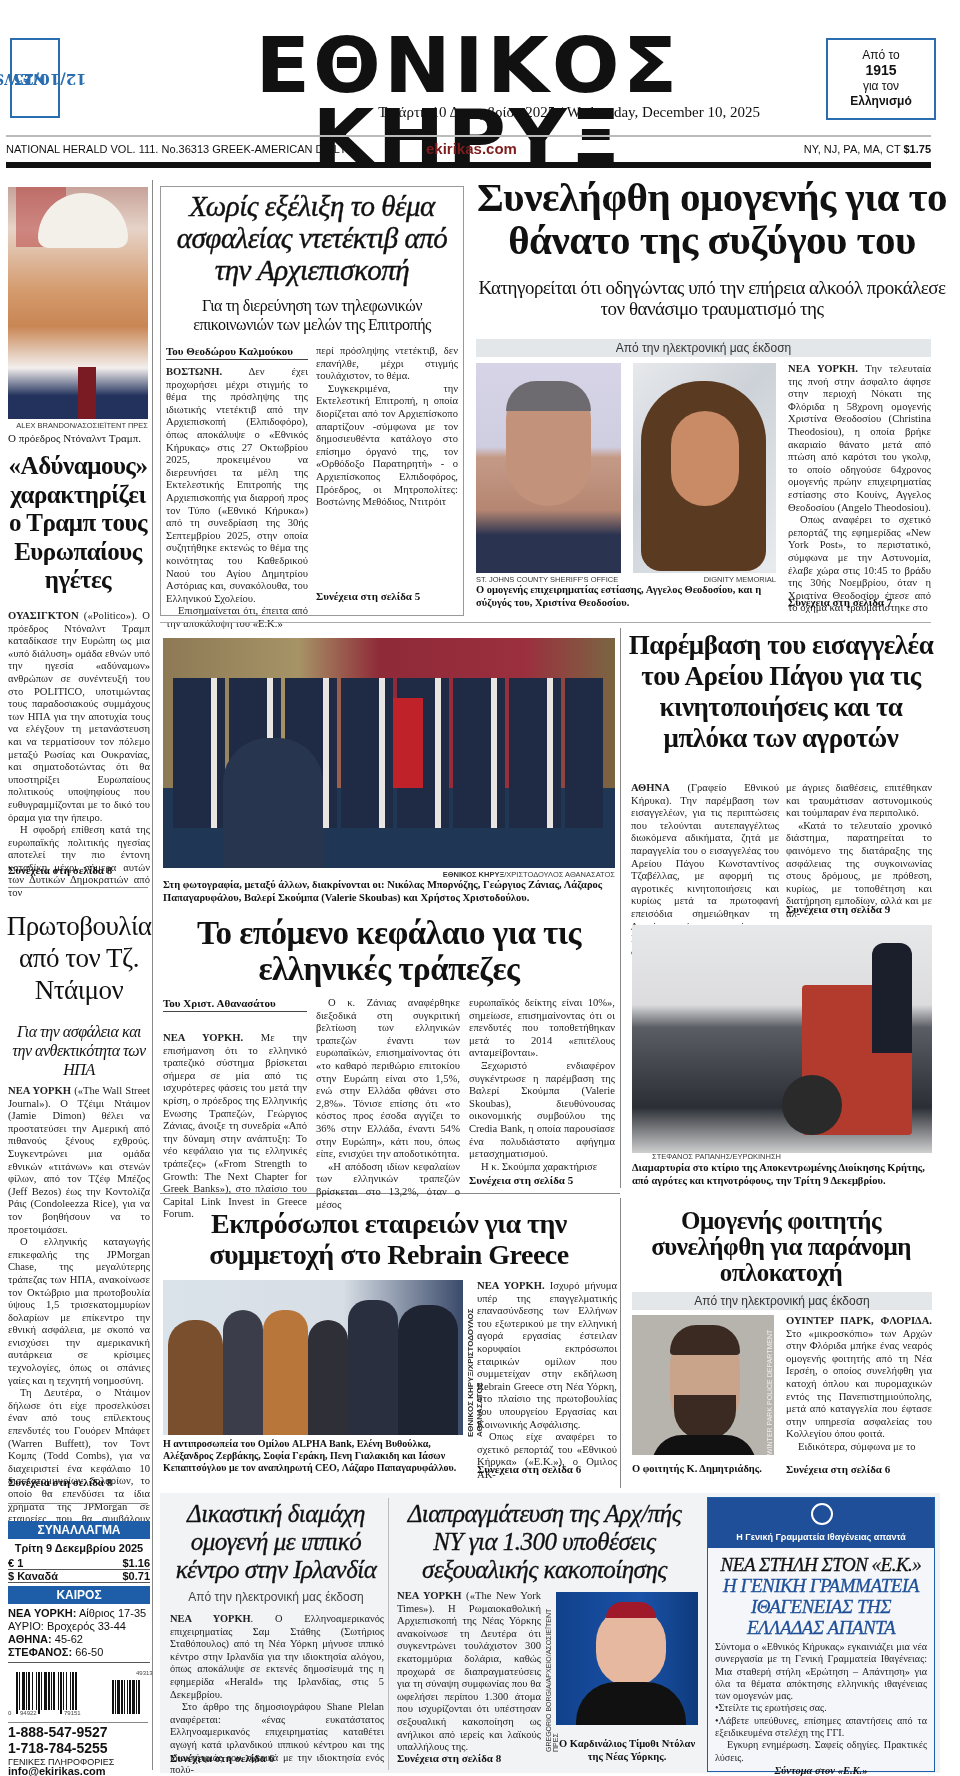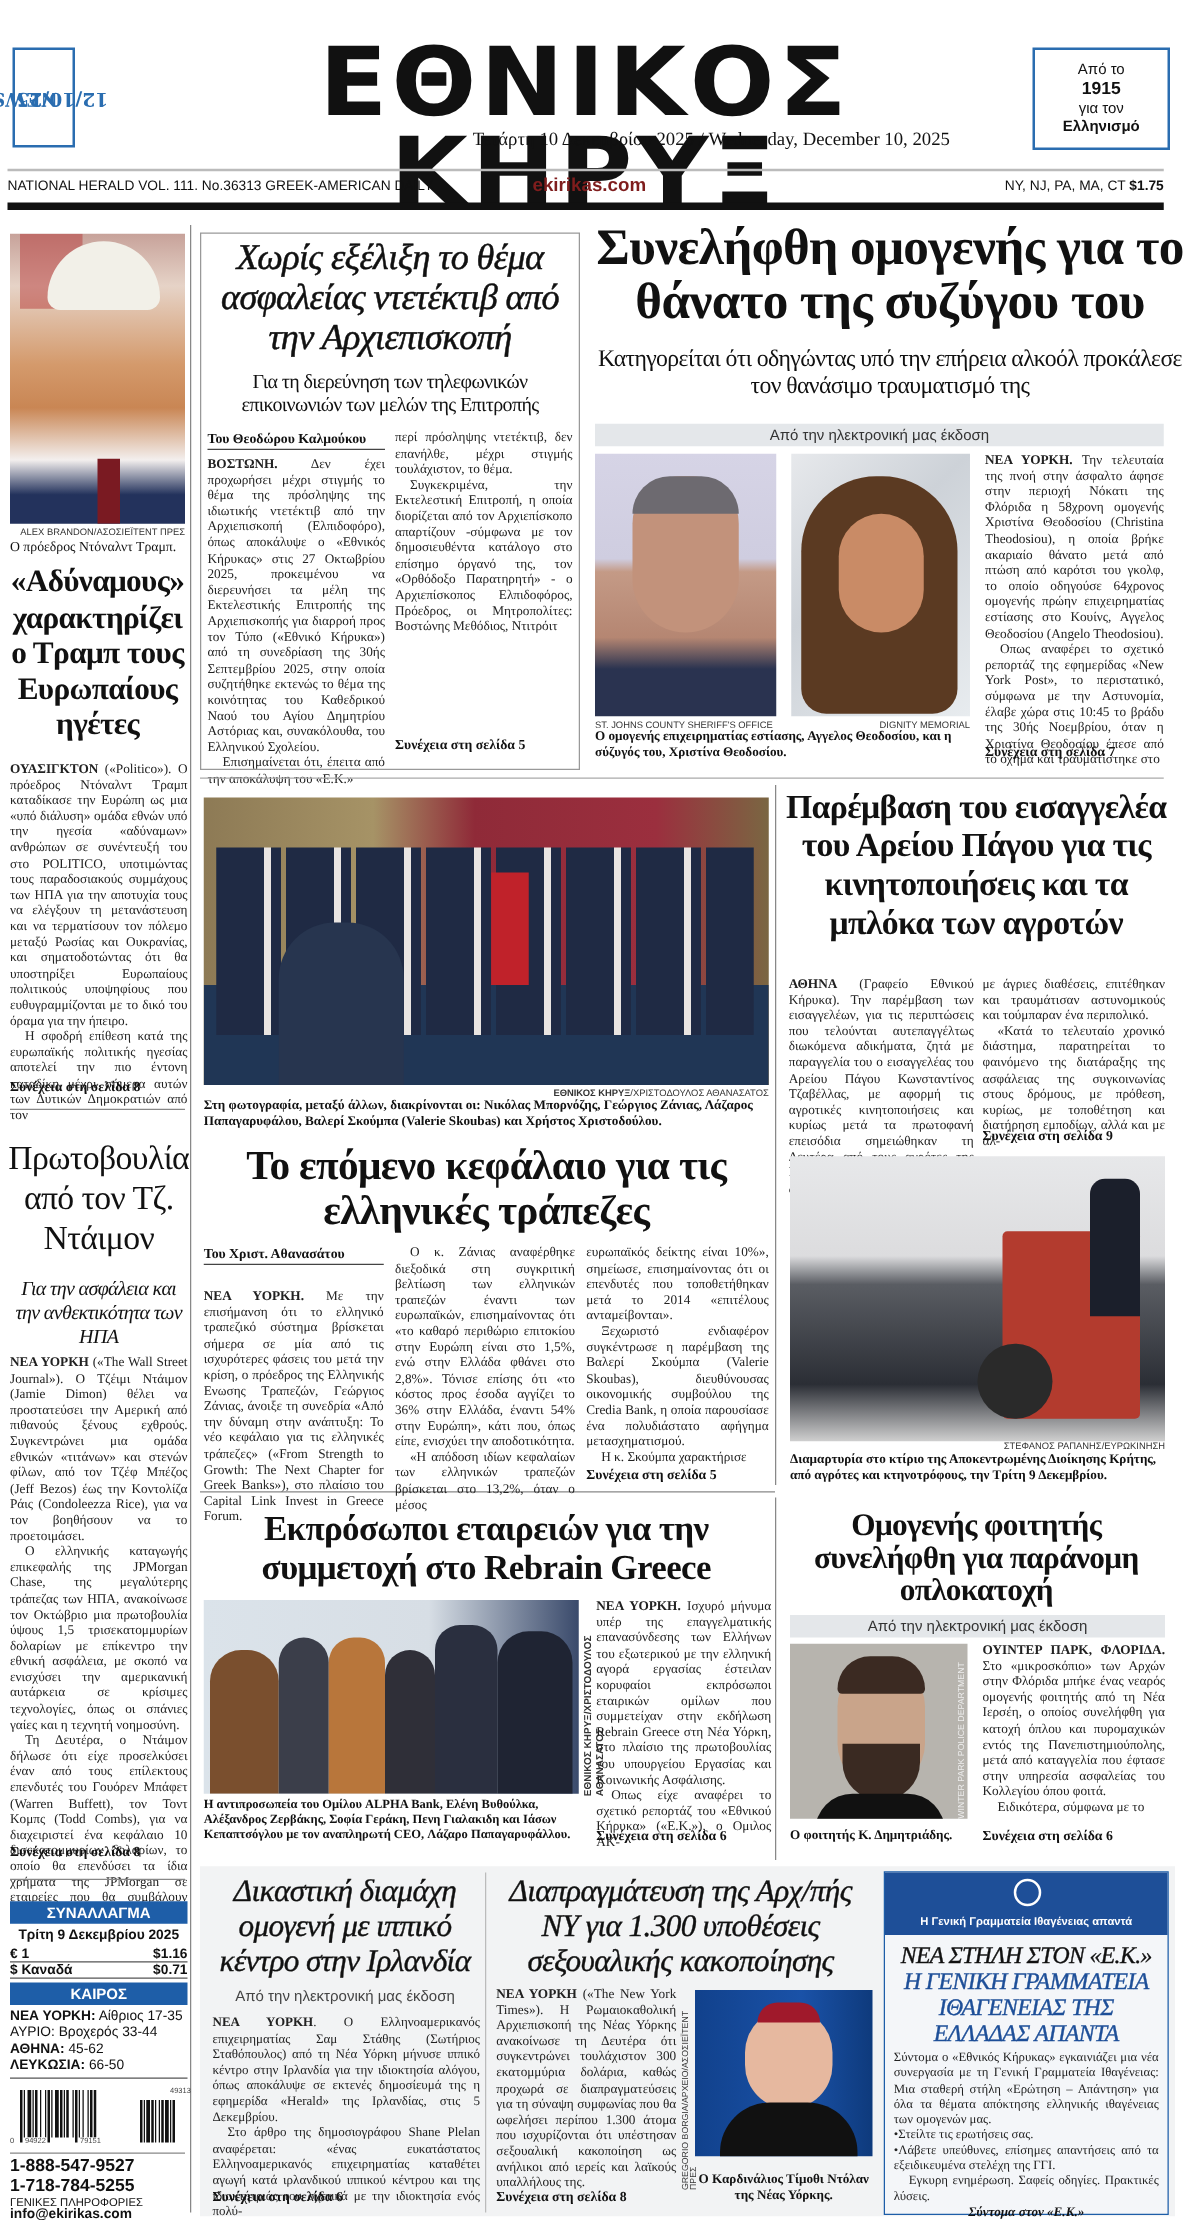--- a/index.html
+++ b/index.html
@@ -100,21 +100,21 @@
       <div class="sb-row">
         <span>$ Καναδά</span>
         <span>$0.71</span>
       </div>
     </div>
   <div class="blue-head" style="margin-top:3px">ΚΑΙΡΟΣ</div>
   <div id="weather-rows" class="weather" style="margin-top:3px;border-bottom:1px solid #555;padding-bottom:3px">
       <div><b>ΝΕΑ ΥΟΡΚΗ:</b><span> Αίθριος 17-35</span></div>
       <div><span>ΑΥΡΙΟ: Βροχερός 33-44</span></div>
       <div><b>ΑΘΗΝΑ:</b><span> 45-62</span></div>
-      <div><b>ΛΕΥΚΩΣΙΑ:</b><span> 66-50</span></div>
+      <div><b>ΣΤΕΦΑΝΟΣ:</b><span> 66-50</span></div>
     </div>
 </div>
 <svg class="abs" style="left:8px;top:1670px" width="142" height="50" id="barcode">
     <rect x="8" y="2" width="2" height="42" fill="#111"></rect>
     <rect x="11" y="2" width="1" height="38" fill="#111"></rect>
     <rect x="14" y="2" width="3" height="38" fill="#111"></rect>
     <rect x="18" y="2" width="1" height="38" fill="#111"></rect>
     <rect x="20" y="2" width="2" height="38" fill="#111"></rect>
     <rect x="24" y="2" width="1" height="38" fill="#111"></rect>
     <rect x="28" y="2" width="1" height="38" fill="#111"></rect>
@@ -227,21 +227,21 @@
 <div class="abs body" style="left:786px;top:782px;width:146px">
   <p class="first">με άγριες διαθέσεις, επιτέθηκαν και τραυμάτισαν αστυνομικούς και τούμπαραν ένα περιπολικό.</p>
   <p>«Κατά το τελευταίο χρονικό διάστημα, παρατηρείται το φαινόμενο της διατάραξης της ασφάλειας της συγκοινωνίας στους δρόμους, με πρόθεση, κυρίως, με τοποθέτηση και διατήρηση εμποδίων, αλλά και με άλ-</p>
 </div>
 <div class="abs cont" style="left:786px;top:903px">Συνέχεια στη σελίδα 9</div>
 <div class="photo" style="left:632px;top:925px;width:300px;height:228px;background:linear-gradient(180deg,#e7e8ea 0%,#dcdcde 35%,#5a5d63 45%,#2b2e35 80%,#cfcfcf 100%)">
   <div style="position:absolute;left:170px;top:60px;width:110px;height:150px;background:#b33b2e;border-radius:4px"></div>
   <div style="position:absolute;left:150px;top:150px;width:60px;height:60px;background:#2a2a2a;border-radius:30px"></div>
   <div style="position:absolute;left:240px;top:18px;width:40px;height:110px;background:#1b1f2b;border-radius:12px 12px 0 0"></div>
 </div>
-<div class="abs credit" style="left:632px;top:1152px;width:300px;text-align:right">ΣΤΕΦΑΝΟΣ ΡΑΠΑΝΗΣ/ΕΥΡΩΚΙΝΗΣΗ</div>
+<div class="abs credit" style="left:652px;top:1152px;width:300px;">ΣΤΕΦΑΝΟΣ ΡΑΠΑΝΗΣ/ΕΥΡΩΚΙΝΗΣΗ</div>
 <div class="abs cap" style="left:632px;top:1162px;width:300px">Διαμαρτυρία στο κτίριο της Αποκεντρωμένης Διοίκησης Κρήτης, από αγρότες και κτηνοτρόφους, την Τρίτη 9 Δεκεμβρίου.</div>
 
 <div class="abs hl" style="left:163px;top:1208px;width:452px;font-size:28px;line-height:31px">Εκπρόσωποι εταιρειών για την συμμετοχή στο Rebrain Greece</div>
 <div class="photo" style="left:163px;top:1280px;width:300px;height:155px;background:linear-gradient(90deg,#dbe3ea 0%,#d7dee5 60%,#3a4a6b 100%)">
   <div style="position:absolute;left:5px;top:40px;width:55px;height:115px;background:#7a4f2e;border-radius:25px 25px 0 0"></div>
   <div style="position:absolute;left:60px;top:30px;width:40px;height:125px;background:#3b3e4a;border-radius:20px 20px 0 0"></div>
   <div style="position:absolute;left:100px;top:30px;width:45px;height:125px;background:#b8763b;border-radius:20px 20px 0 0"></div>
   <div style="position:absolute;left:145px;top:40px;width:40px;height:115px;background:#2f2f38;border-radius:20px 20px 0 0"></div>
   <div style="position:absolute;left:185px;top:20px;width:50px;height:135px;background:#2a2f3f;border-radius:20px 20px 0 0"></div>
   <div style="position:absolute;left:235px;top:25px;width:60px;height:130px;background:#1f2433;border-radius:25px 25px 0 0"></div>

